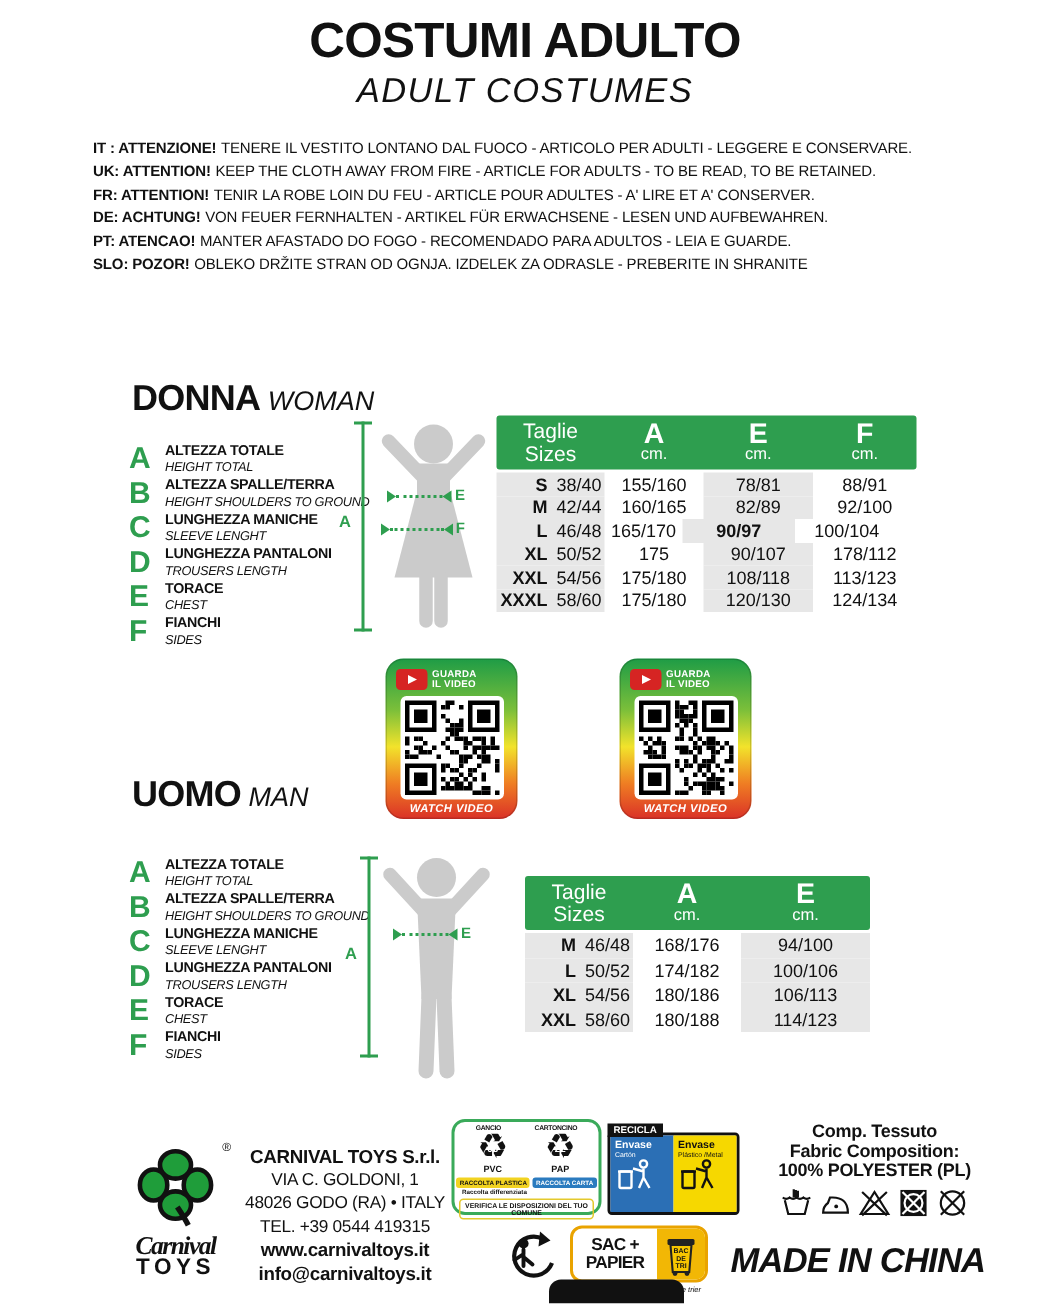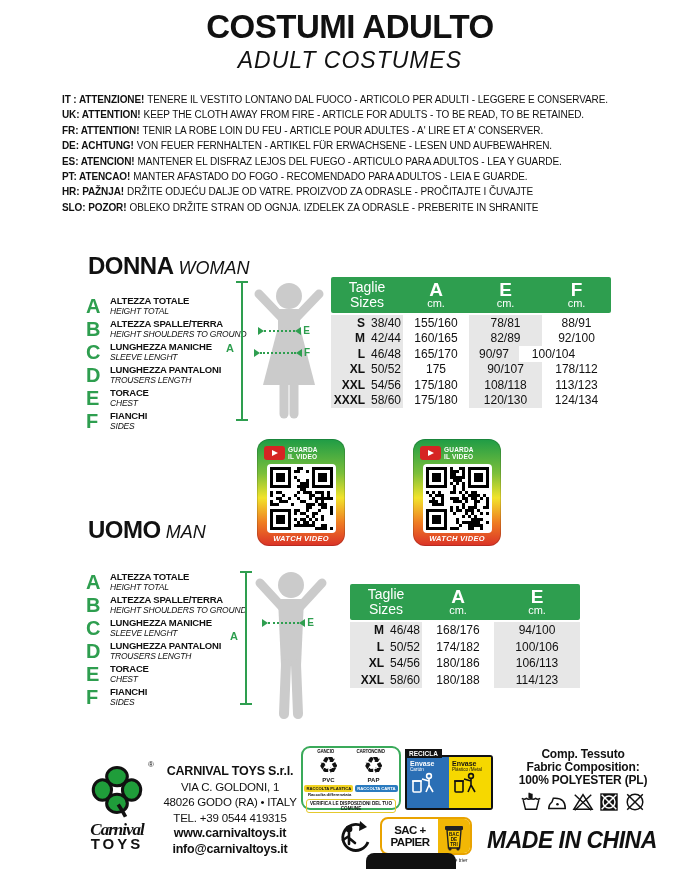--- a/index.html
+++ b/index.html
@@ -122,23 +122,21 @@
 <body>
 
 <div class="abs title">COSTUMI ADULTO</div>
 <div class="abs subtitle">ADULT COSTUMES</div>
 
 <div class="abs warnings">
   <div class="warn"><b>IT : ATTENZIONE!</b><span>TENERE IL VESTITO LONTANO DAL FUOCO - ARTICOLO PER ADULTI - LEGGERE E CONSERVARE.</span></div>
   <div class="warn"><b>UK: ATTENTION!</b><span>KEEP THE CLOTH AWAY FROM FIRE - ARTICLE FOR ADULTS - TO BE READ, TO BE RETAINED.</span></div>
   <div class="warn"><b>FR: ATTENTION!</b><span>TENIR LA ROBE LOIN DU FEU - ARTICLE POUR ADULTES - A' LIRE ET A' CONSERVER.</span></div>
   <div class="warn"><b>DE: ACHTUNG!</b><span>VON FEUER FERNHALTEN - ARTIKEL FÜR ERWACHSENE - LESEN UND AUFBEWAHREN.</span></div>
-  <div class="warn"><b>ES: ATENCION!</b><span>MANTENER EL DISFRAZ LEJOS DEL FUEGO - ARTICULO PARA ADULTOS - LEA Y GUARDE.</span></div>
   <div class="warn"><b>PT: ATENCAO!</b><span>MANTER AFASTADO DO FOGO - RECOMENDADO PARA ADULTOS - LEIA E GUARDE.</span></div>
-  <div class="warn"><b>HR: PAŽNJA!</b><span>DRŽITE ODJEĆU DALJE OD VATRE. PROIZVOD ZA ODRASLE - PROČITAJTE I ČUVAJTE</span></div>
   <div class="warn"><b>SLO: POZOR!</b><span>OBLEKO DRŽITE STRAN OD OGNJA. IZDELEK ZA ODRASLE - PREBERITE IN SHRANITE</span></div>
 </div>
 
 <div class="abs sec-title" style="left:88px;top:252px;">
   <span>DONNA</span><em>WOMAN</em>
 </div>
 
 <div class="abs legend" style="left:86px;top:296px;">
   <div class="leg-item">
       <span class="leg-key">A</span>
@@ -250,22 +248,22 @@
         </div>
       <div class="td" style="width:66px;">160/165</div>
       <div class="td gray" style="width:73px;">82/89</div>
       <div class="td" style="width:69px;">92/100</div>
     </div>
     <div class="tr">
       <div class="td gray c1" style="width:72px;">
           <span class="sz">L</span>
           <span class="rg">46/48</span>
         </div>
-      <div class="td" style="width:66px;text-align:center;">165/170</div>
-      <div class="td gray" style="width:50px;">90/97</div>
+      <div class="td" style="width:52px;text-align:center;">165/170</div>
+      <div class="td gray" style="width:75px;font-weight:bold;">90/97</div>
       <div class="td" style="width:69px;">100/104</div>
     </div>
     <div class="tr">
       <div class="td gray c1" style="width:72px;">
           <span class="sz">XL</span>
           <span class="rg">50/52</span>
         </div>
       <div class="td" style="width:66px;">175</div>
       <div class="td gray" style="width:73px;">90/107</div>
       <div class="td" style="width:69px;">178/112</div>

